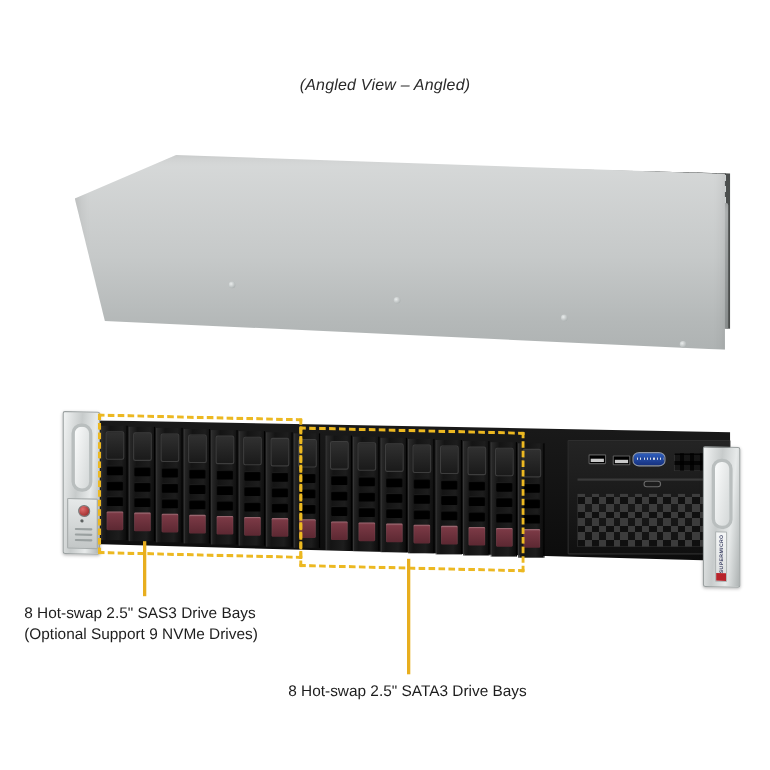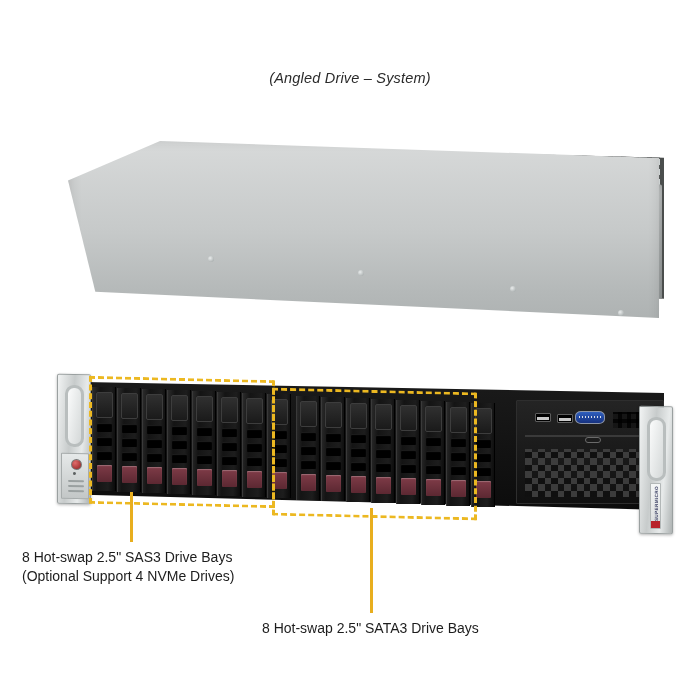--- a/index.html
+++ b/index.html
@@ -215,21 +215,21 @@
   #dash-sas{left:89px;top:378px;width:186px;height:128px;
     transform:skewY(1.35deg);}
   #dash-sata{left:272px;top:390px;width:205px;height:128px;
     transform:skewY(1.35deg);}
 </style>
 </head>
 <body>
 
 <div class="page">
 
-  <div class="view-title">(Angled Drive – System)</div>
+  <div class="view-title">(Angled View – Angled)</div>
 
   <div class="server">
 
     <div class="interior">
       <div class="io-grid"></div>
       <div class="io-grid2"></div>
 
       <div class="pcb">
         <div class="pcie-slot" style="left:34px;top:28px;"></div>
         <div class="pcie-slot" style="left:62px;top:30px;"></div>
@@ -438,20 +438,20 @@
   </div>
 
   <div class="dash" id="dash-sas"></div>
   <div class="dash" id="dash-sata"></div>
 
   <div class="leader" id="leader-sas"></div>
   <div class="leader" id="leader-sata"></div>
 
   <div class="ann" id="ann-sas">
     <span>8 Hot-swap 2.5" SAS3 Drive Bays</span>
-    <span class="l2">(Optional Support 4 NVMe Drives)</span>
+    <span class="l2">(Optional Support 9 NVMe Drives)</span>
   </div>
 
   <div class="ann" id="ann-sata">
     <span>8 Hot-swap 2.5" SATA3 Drive Bays</span>
   </div>
 
 </div>
 
 </body></html>

